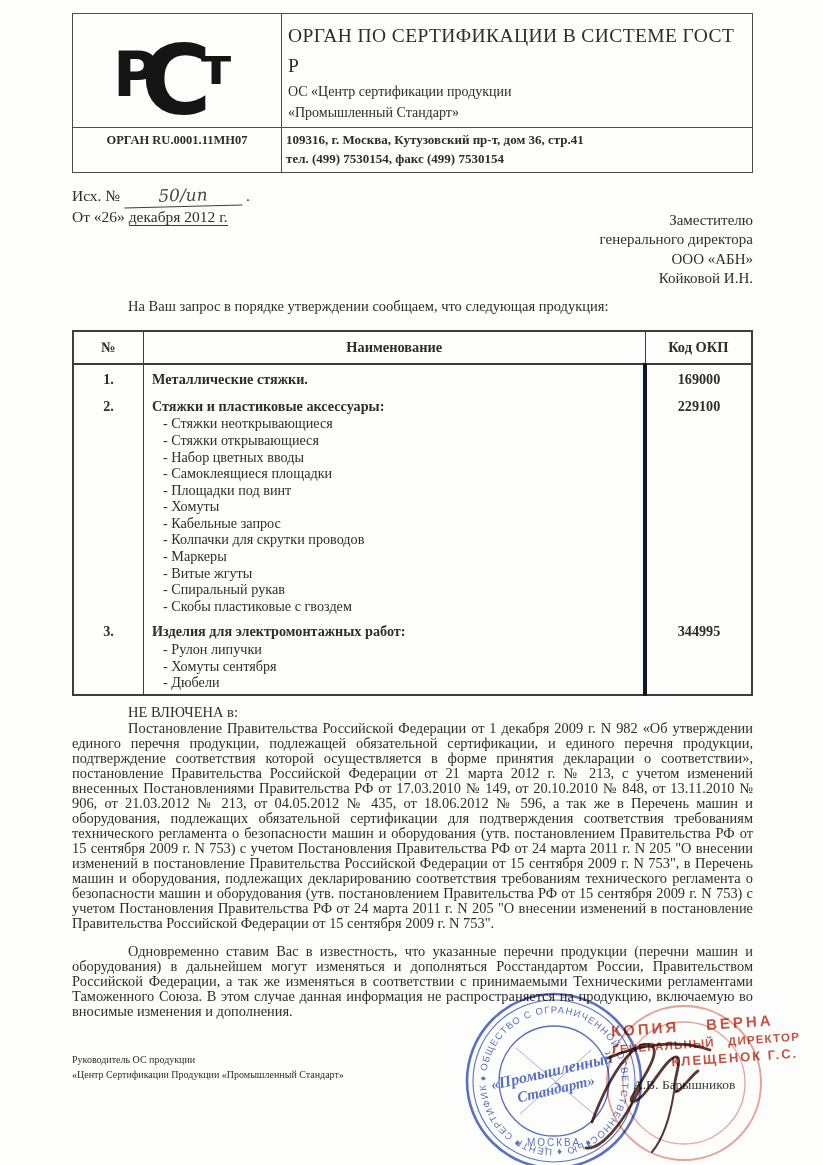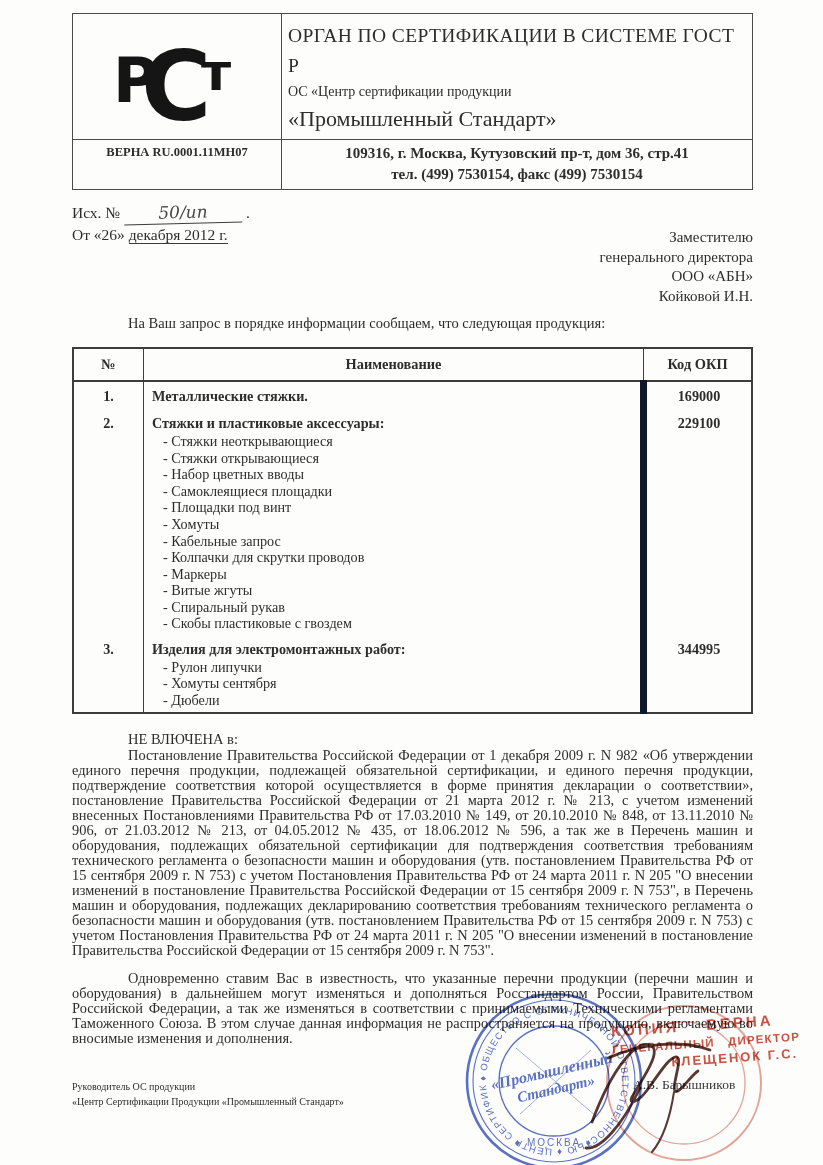--- a/index.html
+++ b/index.html
@@ -8,50 +8,50 @@
   .content{position:absolute;left:72px;top:0;width:681px;}
 
   
   .header-box{margin-top:13px;border:1.5px solid #4a4a4a;display:grid;
               grid-template-columns:209px 1fr;}
   .hb-logo{border-right:1.5px solid #4a4a4a;border-bottom:1.5px solid #4a4a4a;
            display:flex;align-items:center;justify-content:center;padding:5px 0 2px;}
   .hb-title{border-bottom:1.5px solid #4a4a4a;text-align:left;padding:7px 6px 4px;}
   .hb-title .t1{font-size:19.5px;line-height:1.55;letter-spacing:.4px;}
   .hb-title .t2{font-size:14px;line-height:1.5;}
-  .hb-title .t3{font-size:22px;line-height:1.5;}
+  .hb-title .t3{font-size:14px;line-height:1.5;}
   .hb-reg{border-right:1.5px solid #4a4a4a;text-align:center;font-weight:bold;
           font-size:12.5px;padding:5px 2px 4px;}
-  .hb-addr{text-align:center;font-weight:bold;font-size:15px;line-height:1.4;padding:3px 4px 4px;}
+  .hb-addr{text-align:left;font-weight:bold;font-size:13px;line-height:1.4;padding:3px 4px 4px;}
 
   
   .ref-row{display:flex;justify-content:space-between;margin-top:11px;}
   .ref-block{font-size:15.5px;line-height:1.3;}
   .outgoing-number{display:inline-block;min-width:118px;text-align:center;
        border-bottom:1.2px solid #3c3c3c;font-family:"DejaVu Serif",serif;
        font-style:italic;font-size:17px;color:#474747;transform:rotate(-1.5deg);}
   .u{border-bottom:1.2px solid #3c3c3c;}
   .addressee{margin-top:27px;text-align:right;font-size:15px;line-height:1.3;}
 
   .intro{margin-top:9px;font-size:14.5px;text-indent:56px;}
 
   
   table.products{margin-top:15px;width:100%;border-collapse:collapse;
       border:2px solid #3d3d3d;font-size:14.2px;}
   table.products th{border:1px solid #3d3d3d;border-bottom:2.5px solid #3d3d3d;
       padding:7px 4px;font-size:14.4px;}
   table.products td{vertical-align:top;padding:6px 8px 3px;}
   td.row-num{width:53px;text-align:center;font-weight:bold;border-right:1px solid #3d3d3d;}
-  td.row-main{border-right:7px solid #0f172a;}
+  td.row-main{border-right:4px solid #0f172a;}
   td.row-code{width:88px;text-align:center;font-weight:bold;margin-top:24px;}
   .row-title{font-weight:bold;line-height:1.25;}
   .row-item{line-height:16.6px;padding-left:11px;}
 
   
-  .nb-heading{margin-top:17px;font-size:14.5px;text-indent:56px;line-height:17px;}
+  .nb-heading{margin-top:8px;font-size:14.5px;text-indent:56px;line-height:17px;}
   .para{font-size:14.4px;line-height:15px;text-align:justify;text-indent:56px;margin:0;}
   .para.second{margin-top:13px;}
 
   
   .sig-block{margin-top:33px;font-size:10px;line-height:1.55;}
 
   
   .stamp{position:absolute;mix-blend-mode:multiply;}
   .blue-stamp{left:456px;top:988px;opacity:.85;}
   .red-ghost{left:598px;top:1000px;opacity:.5;}
@@ -77,21 +77,21 @@
             <text x="12" y="74" font-size="62">Р</text>
             <text x="100" y="62" font-size="52">т</text>
           </g>
         </svg>
       </div>
       <div class="hb-title">
         <div class="t1">ОРГАН ПО СЕРТИФИКАЦИИ В СИСТЕМЕ ГОСТ Р</div>
         <div class="t2">ОС «Центр сертификации продукции</div>
         <div class="t3">«Промышленный Стандарт»</div>
       </div>
-      <div class="hb-reg">ВЕРНА RU.0001.11МН07</div>
+      <div class="hb-reg">ОРГАН RU.0001.11МН07</div>
       <div class="hb-addr">
         <div>109316, г. Москва, Кутузовский пр-т, дом 36, стр.41</div>
         <div>тел. (499) 7530154, факс (499) 7530154</div>
       </div>
     </div>
 
     <div class="ref-row">
       <div class="ref-block">
         <div>
           <span>Исх. №</span>
@@ -104,21 +104,21 @@
         </div>
       </div>
       <div class="addressee">
         <div>Заместителю</div>
         <div>генерального директора</div>
         <div>ООО «АБН»</div>
         <div>Койковой И.Н.</div>
       </div>
     </div>
 
-    <div class="intro">На Ваш запрос в порядке информации сообщаем, что следующая продукция:</div>
+    <div class="intro">На Ваш запрос в порядке утверждении сообщаем, что следующая продукция:</div>
 
     <table class="products">
       <thead>
         <tr>
           <th style="width:53px">№</th>
           <th>Наименование</th>
           <th style="width:88px">Код ОКП</th>
         </tr>
       </thead>
       <tbody>

